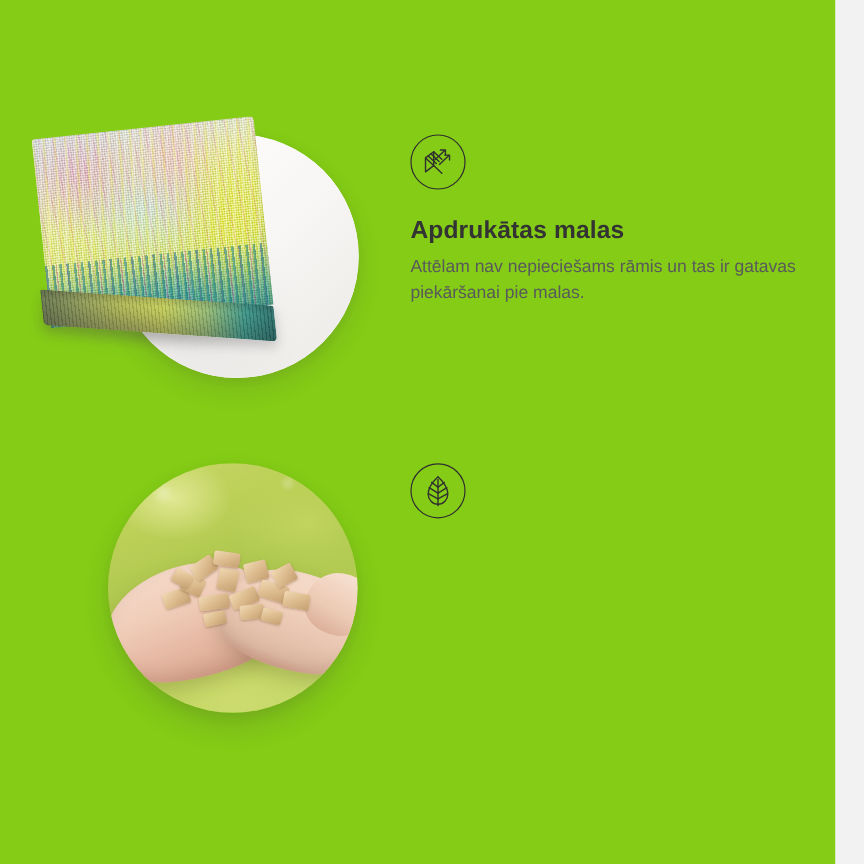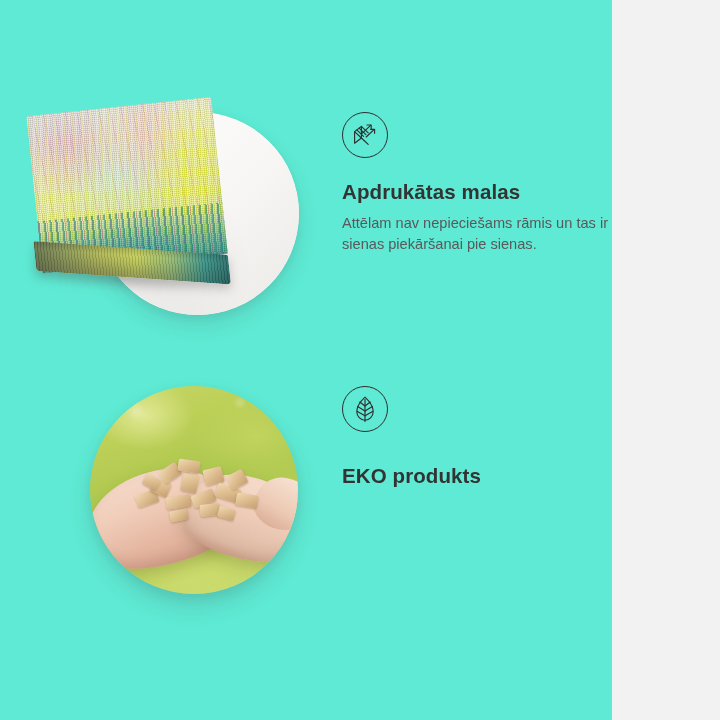--- a/index.html
+++ b/index.html
@@ -9,23 +9,23 @@
   body {
     width: 720px;
     height: 720px;
     background: #f2f2f2;
     font-family: "Liberation Sans", sans-serif;
     overflow: hidden;
   }
 
   .board {
     position: relative;
-    width: 612px;
+    width: 696px;
     height: 720px;
-    background: #5eead4;
+    background: #84cc16;
   }
 
   
   .feature {
     position: absolute;
     display: flex;
     align-items: flex-start;
   }
 
   .media {
@@ -347,21 +347,21 @@
             <path d="M11.4 18.0 L18.2 24.4"></path>
             <path d="M4.6 23.2 L11.4 29.0" stroke-opacity="0"></path>
             <path d="M12.4 13.2 L20.6 5.4"></path>
             <path d="M17.0 5.0 L21.2 5.0 L21.2 9.2"></path>
             <path d="M16.2 17.0 L24.0 9.6"></path>
             <path d="M20.6 9.3 L24.6 9.3 L24.6 13.3"></path>
           </g>
         </svg>
       </div>
       <h2 class="feature-title">Apdrukātas malas</h2>
-      <p class="feature-desc">Attēlam nav nepieciešams rāmis un tas ir sienas piekāršanai pie sienas.</p>
+      <p class="feature-desc">Attēlam nav nepieciešams rāmis un tas ir gatavas piekāršanai pie malas.</p>
     </div>
   </section>
 
   <section class="feature" id="feature-eko">
 
     <div class="media" id="eko-media">
       <div class="circle-mask" id="eko-circle">
         <div class="bokeh"></div>
         <div class="hands">
           <div class="palm palm-left"></div>
@@ -397,17 +397,16 @@
             <path d="M15 5.6 L15 27.4"></path>
             <path d="M15 12.0 L20.3 8.0"></path>
             <path d="M15 12.0 L9.7 8.0"></path>
             <path d="M15 17.0 L22.4 12.4"></path>
             <path d="M15 17.0 L7.6 12.4"></path>
             <path d="M15 21.8 L22.6 17.6"></path>
             <path d="M15 21.8 L7.4 17.6"></path>
           </g>
         </svg>
       </div>
-      <h2 class="feature-title">EKO produkts</h2>
     </div>
   </section>
 
 </div>
 
 </body></html>

